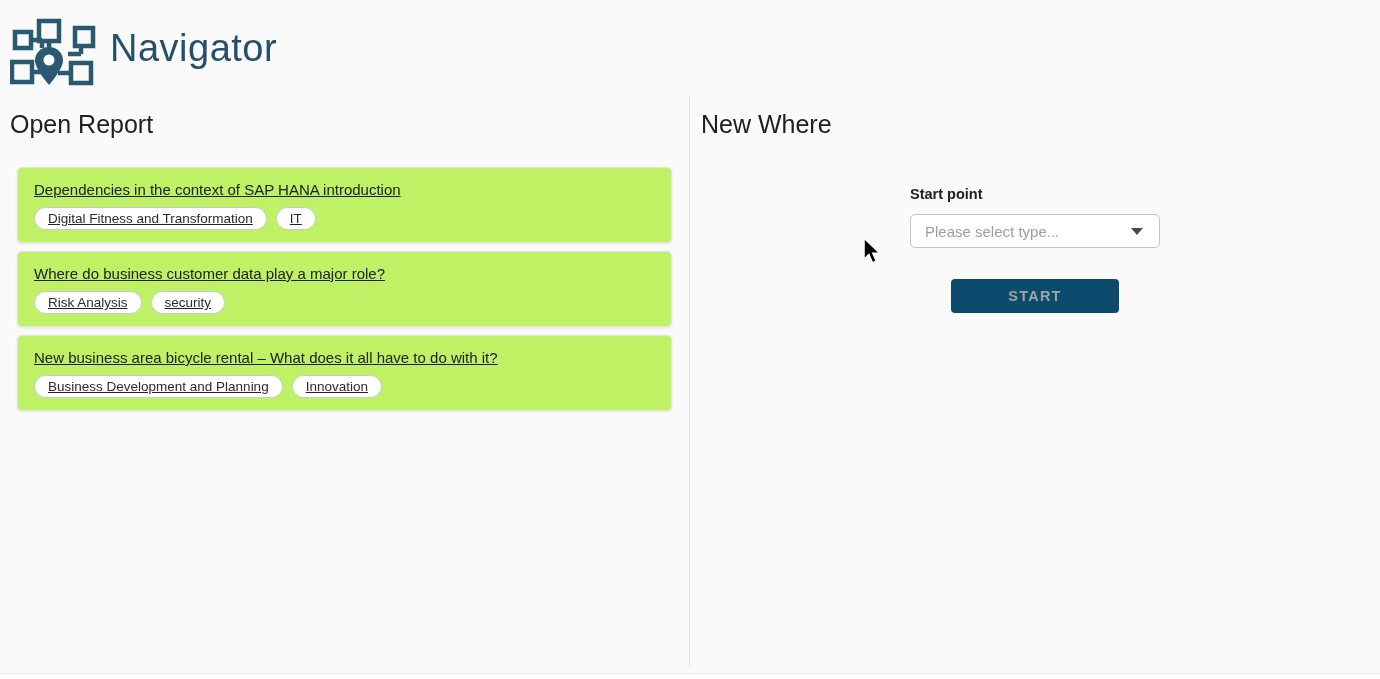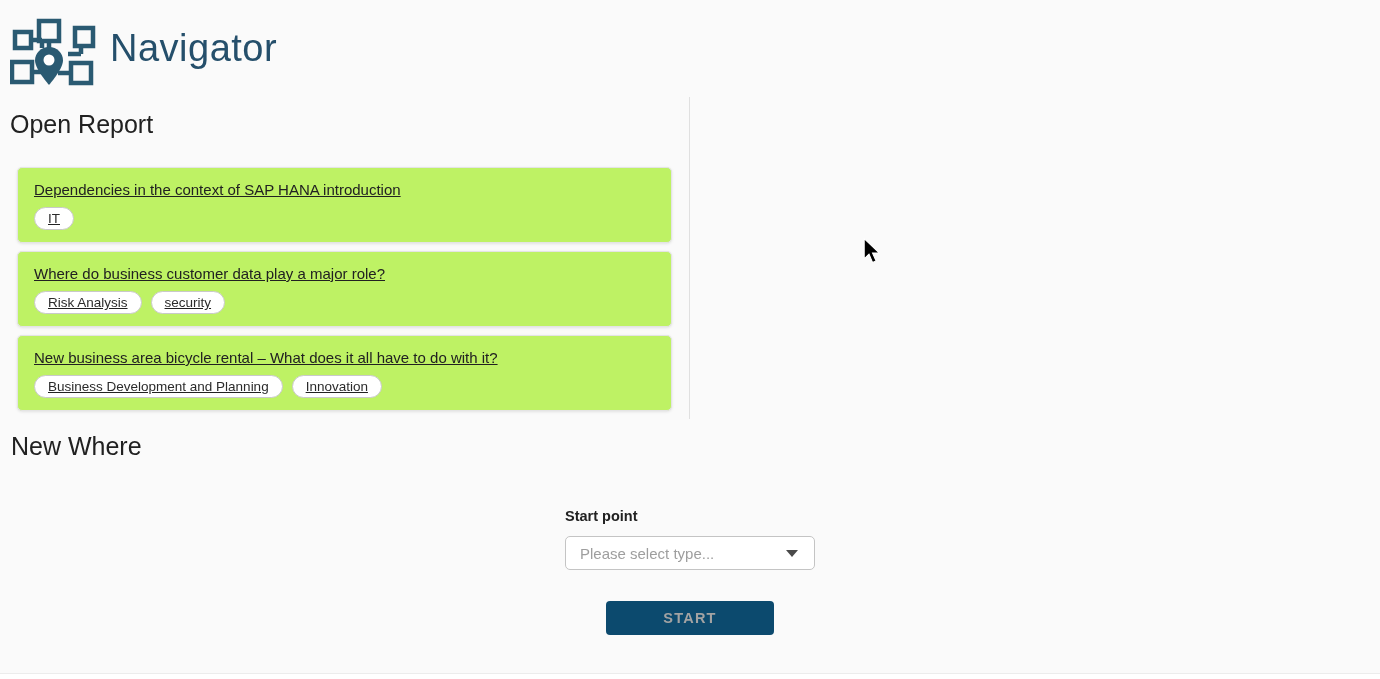--- a/index.html
+++ b/index.html
@@ -25,21 +25,20 @@
     color:#254f6b;
     margin-left:14px;
     letter-spacing:0.5px;
   }
 
   
   .main-row {
     display:flex;
     height:570px;
     align-items:stretch;
-    flex-direction:column;
   }
   .left-col {
     width:690px;
     flex:0 0 auto;
     border-right:1px solid #e0e0e0;
     padding:13px 0 0 0;
   }
   .right-col { flex:1 1 auto; padding:13px 0 0 0; }
 
   .panel-heading {
@@ -167,20 +166,21 @@
 </header>
 
 <div class="main-row">
 
   <section class="left-col">
     <h1 class="panel-heading">Open Report</h1>
     <div class="report-list">
         <div class="report-card">
           <div class="report-title">Dependencies in the context of SAP HANA introduction</div>
           <div class="tag-row">
+            <span class="tag">Digital Fitness and Transformation</span>
             <span class="tag">IT</span>
           </div>
         </div>
         <div class="report-card">
           <div class="report-title">Where do business customer data play a major role?</div>
           <div class="tag-row">
             <span class="tag">Risk Analysis</span>
             <span class="tag">security</span>
           </div>
         </div>

